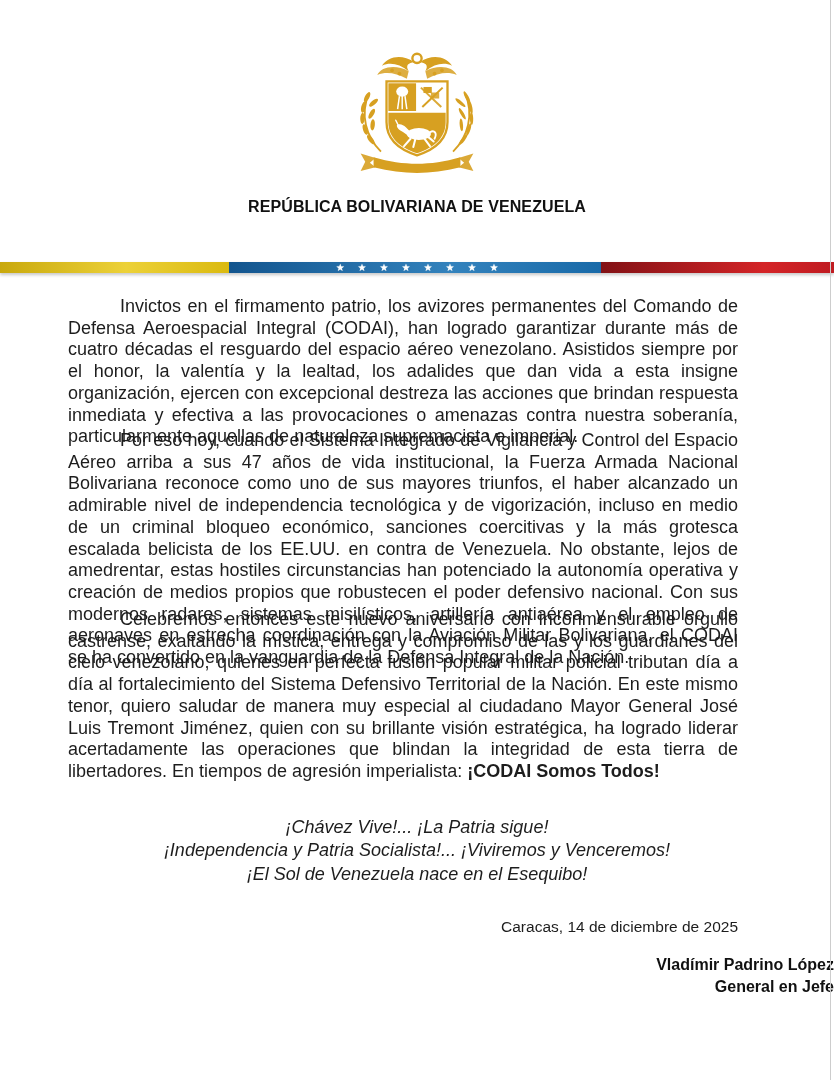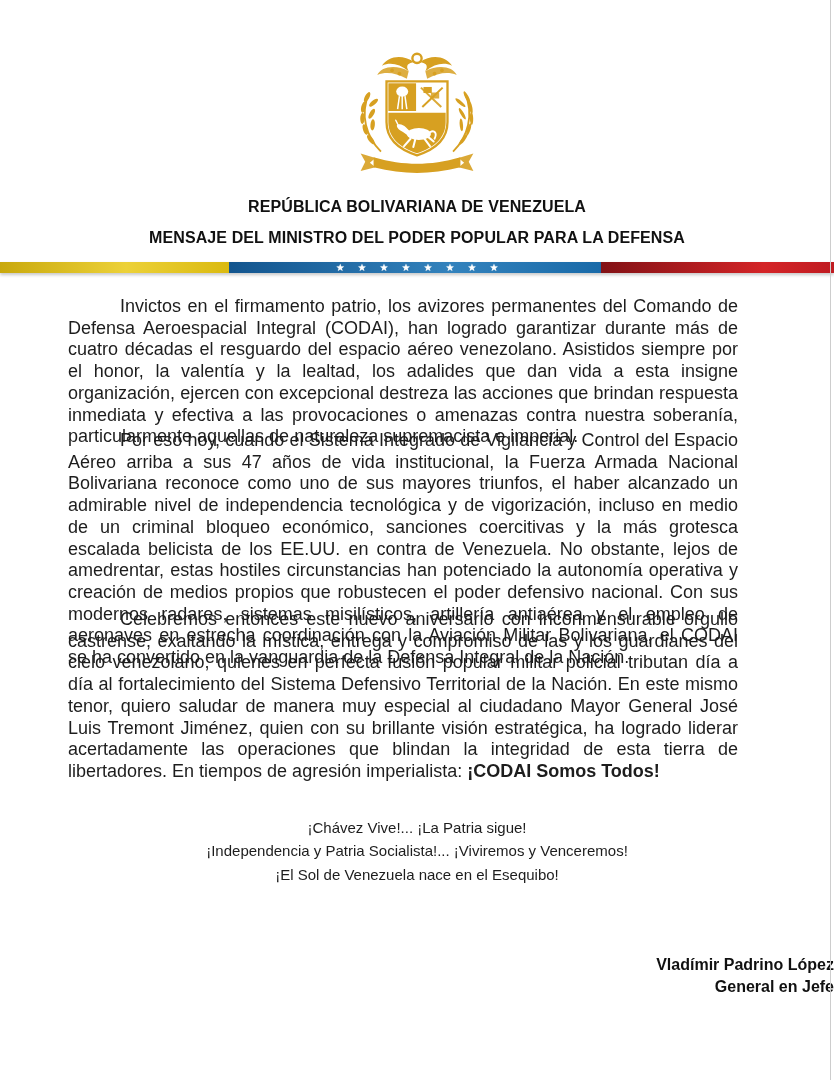--- a/index.html
+++ b/index.html
@@ -24,21 +24,21 @@
   .seg-red::after{background:linear-gradient(to right,rgba(40,0,0,.45),rgba(255,60,40,.15) 70%,rgba(120,0,0,.15));}
   .stars{position:absolute;inset:0;display:flex;justify-content:center;align-items:center;
          gap:13px;z-index:2;color:#fff;font-size:10px;line-height:1;
          font-family:"DejaVu Sans",sans-serif;text-shadow:0 0 1px rgba(255,255,255,.6);}
   .para{position:absolute;left:68px;width:670px;font-size:18px;line-height:21.7px;
         text-align:justify;text-indent:52px;}
   .p1{top:296px;}
   .p2{top:430px;}
   .p3{top:609px;}
   .slogans{position:absolute;left:0;top:816px;width:834px;text-align:center;
-           font-size:15px;line-height:23.4px;}
+           font-size:18px;line-height:23.4px;font-style:italic;}
   .dateline{position:absolute;left:68px;top:918px;width:670px;text-align:right;font-size:15.5px;}
   .signature{position:absolute;left:0;top:954px;width:834px;text-align:right;
              font-weight:bold;font-size:16px;line-height:22px;color:#111;}
   .edge-line{position:absolute;left:830px;top:0;width:1px;height:1080px;background:#cdcdcd;}
 </style>
 </head>
 <body>
 
 <div class="page">
 
@@ -104,21 +104,20 @@
       <ellipse cx="133" cy="81" rx="7" ry="1.8" transform="rotate(85 133 81)"></ellipse>
     </g>
     <g fill="var(--c-gold)">
       <path d="M24,112 L40,117 L34,122 L40,127 L24,131 L29,121 Z" opacity=".9"></path>
       <path d="M146,112 L130,117 L136,122 L130,127 L146,131 L141,121 Z" opacity=".9"></path>
       <path d="M38,116 C55,121 70,123 85,123 C100,123 115,121 132,116 L132,127 C115,131 100,133 85,133 C70,133 55,131 38,127 Z"></path>
     </g>
   </svg>
 
   <div class="title title1">REPÚBLICA BOLIVARIANA DE VENEZUELA</div>
-  <div class="title title2">MENSAJE DEL MINISTRO DEL PODER POPULAR PARA LA DEFENSA</div>
 
   <div class="flagbar">
     <div class="seg seg-yellow"></div>
     <div class="seg seg-blue"></div>
     <div class="seg seg-red"></div>
     <div class="stars" style="color: rgb(255, 255, 255);">
         <span>★</span>
         <span>★</span>
         <span>★</span>
         <span>★</span>
@@ -132,20 +131,21 @@
   <div class="para p1">Invictos en el firmamento patrio, los avizores permanentes del Comando de Defensa Aeroespacial Integral (CODAI), han logrado garantizar durante más de cuatro décadas el resguardo del espacio aéreo venezolano. Asistidos siempre por el honor, la valentía y la lealtad, los adalides que dan vida a esta insigne organización, ejercen con excepcional destreza las acciones que brindan respuesta inmediata y efectiva a las provocaciones o amenazas contra nuestra soberanía, particularmente aquellas de naturaleza supremacista e imperial.</div>
   <div class="para p2">Por eso hoy, cuando el Sistema Integrado de Vigilancia y Control del Espacio Aéreo arriba a sus 47 años de vida institucional, la Fuerza Armada Nacional Bolivariana reconoce como uno de sus mayores triunfos, el haber alcanzado un admirable nivel de independencia tecnológica y de vigorización, incluso en medio de un criminal bloqueo económico, sanciones coercitivas y la más grotesca escalada belicista de los EE.UU. en contra de Venezuela. No obstante, lejos de amedrentar, estas hostiles circunstancias han potenciado la autonomía operativa y creación de medios propios que robustecen el poder defensivo nacional. Con sus modernos radares, sistemas misilísticos, artillería antiaérea y el empleo de aeronaves en estrecha coordinación con la Aviación Militar Bolivariana, el CODAI se ha convertido en la vanguardia de la Defensa Integral de la Nación.</div>
   <div class="para p3"><span>Celebremos entonces este nuevo aniversario con inconmensurable orgullo castrense, exaltando la mística, entrega y compromiso de las y los guardianes del cielo venezolano, quienes en perfecta fusión popular militar policial tributan día a día al fortalecimiento del Sistema Defensivo Territorial de la Nación. En este mismo tenor, quiero saludar de manera muy especial al ciudadano Mayor General José Luis Tremont Jiménez, quien con su brillante visión estratégica, ha logrado liderar acertadamente las operaciones que blindan la integridad de esta tierra de libertadores. En tiempos de agresión imperialista: </span><b>¡CODAI Somos Todos!</b></div>
 
   <div class="slogans">
     <div>¡Chávez Vive!... ¡La Patria sigue!</div>
     <div>¡Independencia y Patria Socialista!... ¡Viviremos y Venceremos!</div>
     <div>¡El Sol de Venezuela nace en el Esequibo!</div>
   </div>
 
+  <div class="dateline">Caracas, 14 de diciembre de 2025</div>
 
   <div class="signature">
     <div>Vladímir Padrino López</div>
     <div>General en Jefe</div>
   </div>
 
   <div class="edge-line"></div>
 </div>
 
 </body></html>

